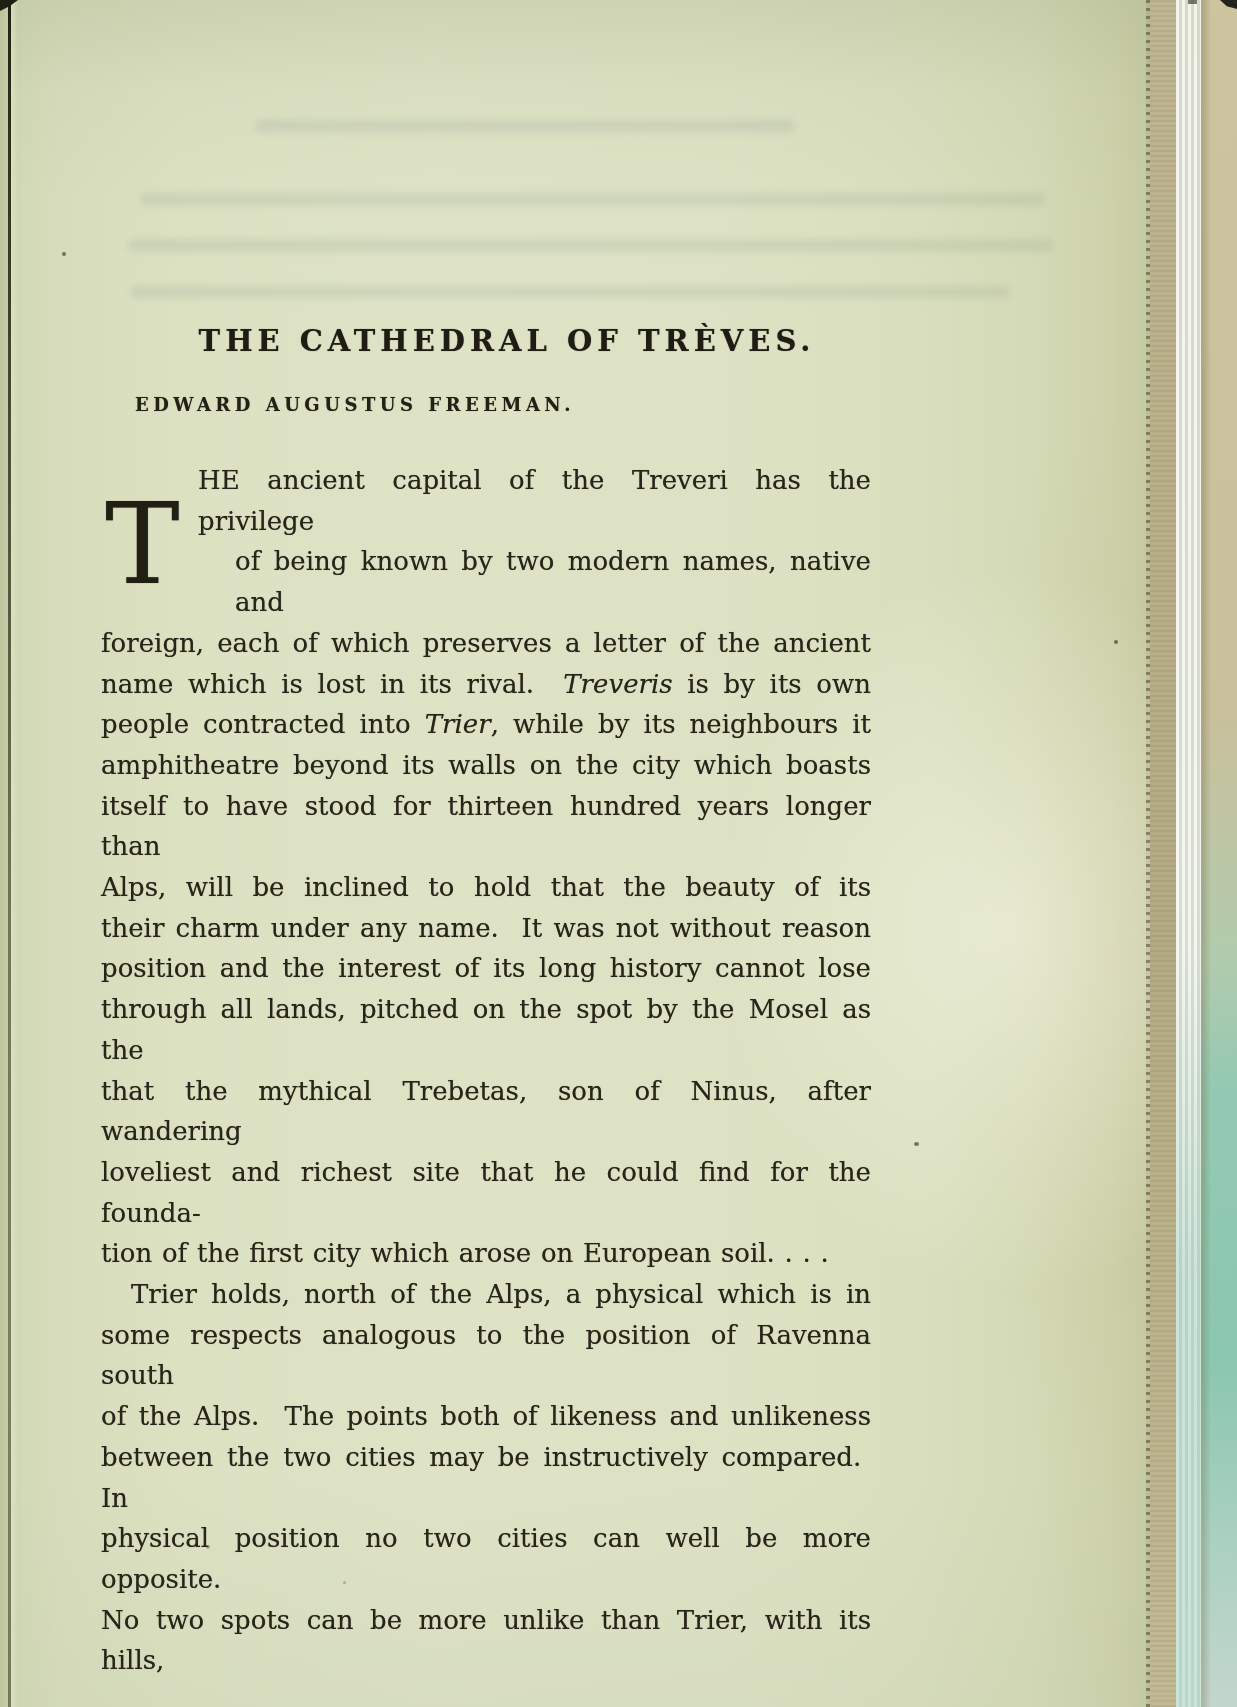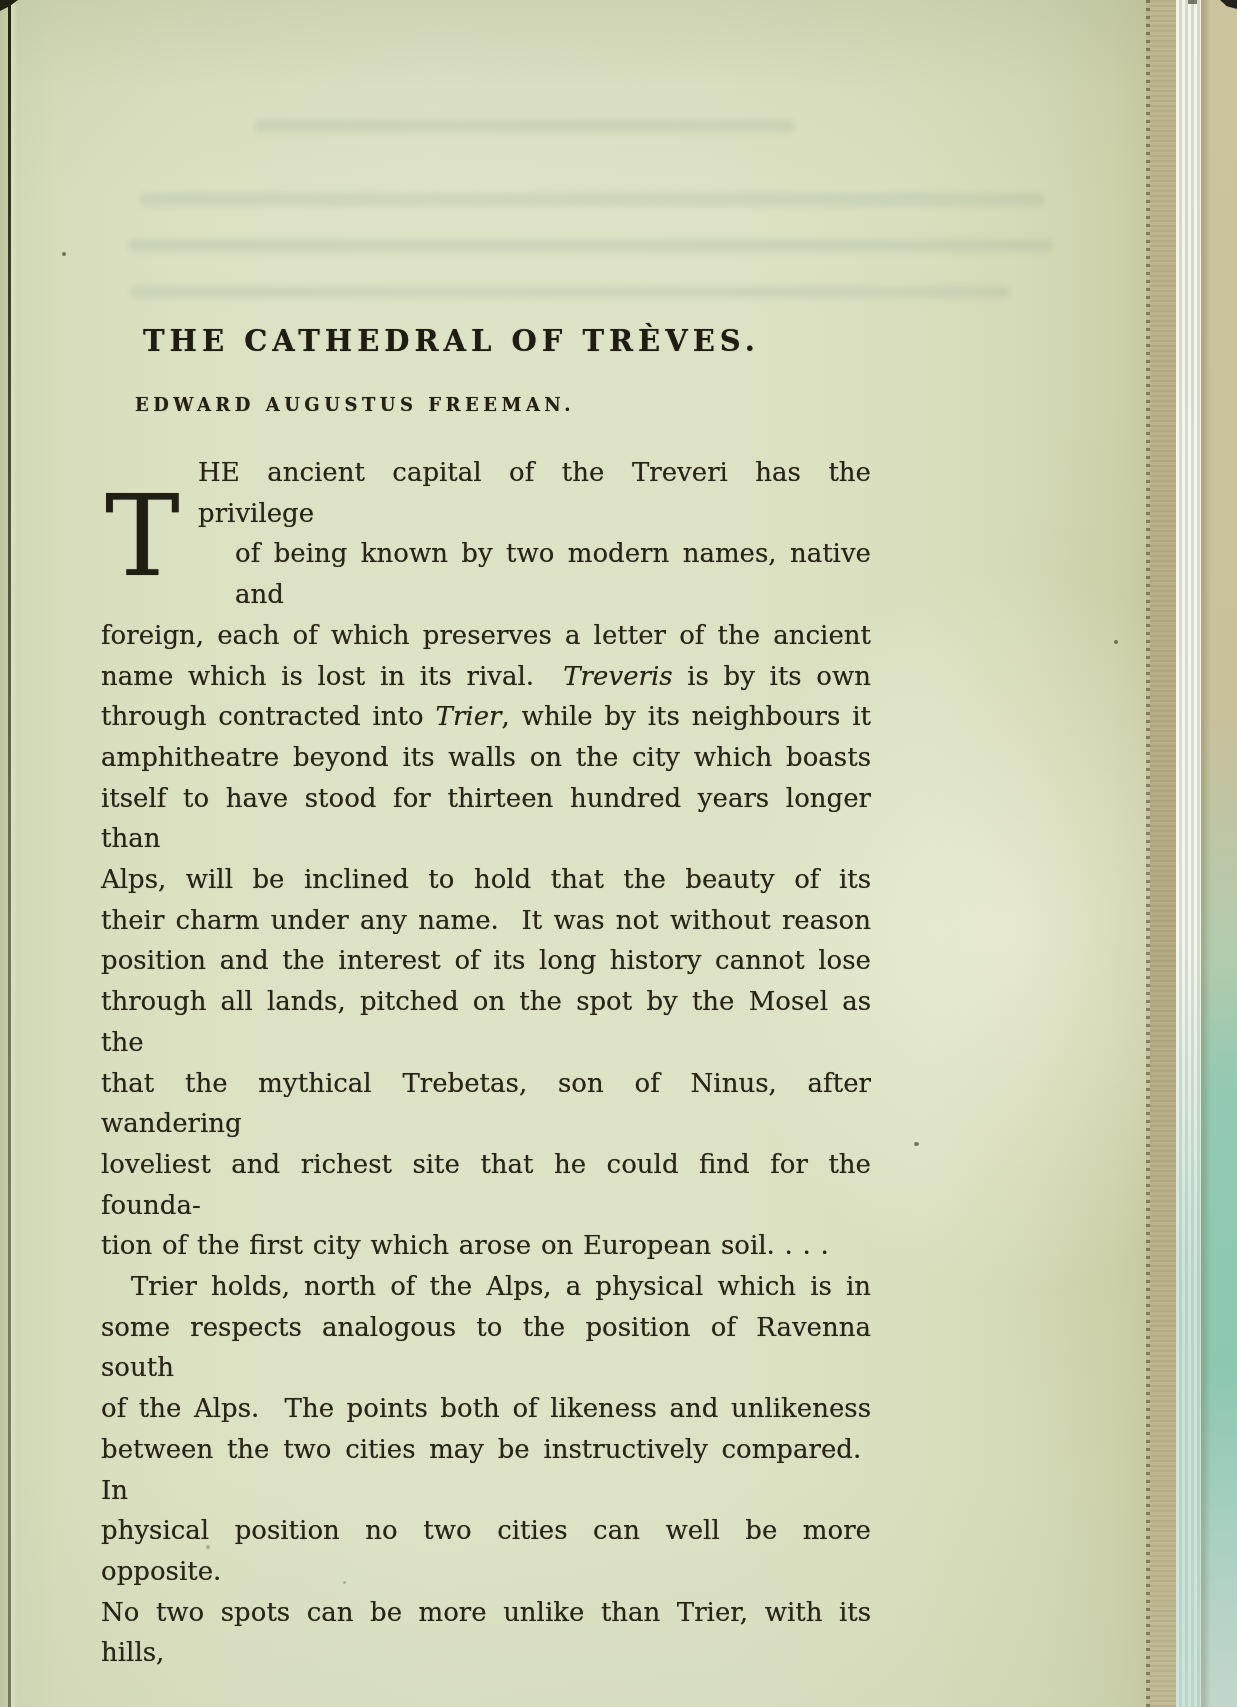--- a/index.html
+++ b/index.html
@@ -48,32 +48,32 @@
     clip-path:polygon(0 0,100% 0,100% 100%,40% 70%);}
   .speck-tr{position:absolute;left:1188px;top:0;width:9px;height:4px;background:rgba(40,40,25,0.6);}
   
   .bleed{position:absolute;background:rgba(128,148,136,0.17);filter:blur(3px);border-radius:6px;}
   
   .speck{position:absolute;background:rgba(58,52,30,0.65);border-radius:50%;}
   .speck.faint{background:rgba(58,52,30,0.30);}
   
   .content{position:absolute;left:101px;top:0;width:770px;height:100%;color:var(--ink);}
   .title{position:absolute;top:324px;left:0;width:100%;padding-left:42px;box-sizing:border-box;
-    font-size:29px;font-weight:bold;letter-spacing:5px;
+    text-align:center;font-size:29px;font-weight:bold;letter-spacing:5px;
     color:#1f1c14;text-shadow:0 0 1px rgba(30,28,18,0.55);}
   .author{position:absolute;top:394px;left:0;width:100%;padding-left:34px;box-sizing:border-box;
     text-align:left;font-size:18px;font-weight:bold;letter-spacing:4.5px;
     color:#242015;text-shadow:0 0 1px rgba(30,28,18,0.45);}
   .body-text{position:absolute;top:452px;left:0;width:770px;font-size:26px;line-height:40.7px;
     color:#282419;text-shadow:0 0 0.7px rgba(40,35,22,0.55);word-spacing:1.5px;}
   .para{position:relative;}
   .line{text-align:justify;text-align-last:justify;white-space:normal;}
   .line.last{text-align-last:left;}
   .indent-first .line.first{padding-left:30px;box-sizing:border-box;}
-  .has-dc .line.dc-l0{padding-left:97px;box-sizing:border-box;}
+  .has-dc .line.dc-l0{padding-left:97px;box-sizing:border-box;margin-top:8px;}
   .has-dc .line.dc-l1{padding-left:134px;box-sizing:border-box;}
   .dropcap{position:absolute;left:4px;top:28px;font-size:112px;line-height:1;
     font-weight:normal;color:#211e14;text-shadow:0 0 1px rgba(30,28,18,0.6);}
   .it{font-style:italic;}
 </style>
 </head>
 <body>
 
 <div class="scan">
   <div class="page-base"></div>
@@ -104,21 +104,21 @@
   <div class="content">
     <div class="title">THE CATHEDRAL OF TRÈVES.</div>
     <div class="author">EDWARD AUGUSTUS FREEMAN.</div>
     <div class="body-text">
         <div class="para has-dc">
           <span class="dropcap">T</span>
           <div class="line dc-l0"><span>HE ancient capital of the Treveri has the privilege</span></div>
           <div class="line dc-l1"><span>of being known by two modern names, native and</span></div>
           <div class="line"><span>foreign, each of which preserves a letter of the ancient</span></div>
           <div class="line"><span>name which is lost in its rival.&nbsp; </span><span class="it">Treveris</span><span> is by its own</span></div>
-          <div class="line"><span>through contracted into </span><span class="it">Trier</span><span>, while by its neighbours it</span></div>
+          <div class="line"><span>people contracted into </span><span class="it">Trier</span><span>, while by its neighbours it</span></div>
           <div class="line"><span>amphitheatre beyond its walls on the city which boasts</span></div>
           <div class="line"><span>itself to have stood for thirteen hundred years longer than</span></div>
           <div class="line"><span>Alps, will be inclined to hold that the beauty of its</span></div>
           <div class="line"><span>their charm under any name.&nbsp; It was not without reason</span></div>
           <div class="line"><span>position and the interest of its long history cannot lose</span></div>
           <div class="line"><span>through all lands, pitched on the spot by the Mosel as the</span></div>
           <div class="line"><span>that the mythical Trebetas, son of Ninus, after wandering</span></div>
           <div class="line"><span>loveliest and richest site that he could find for the founda-</span></div>
           <div class="line last"><span>tion of the first city which arose on European soil. . . .</span></div>
         </div>

